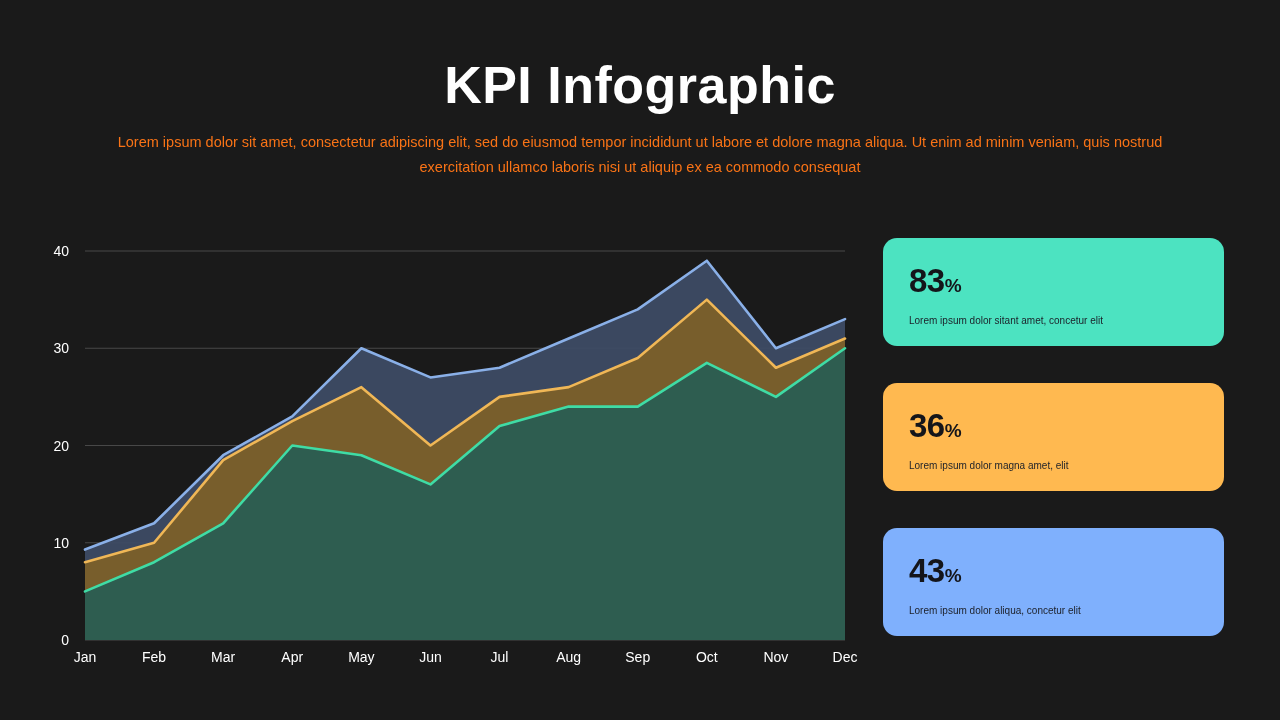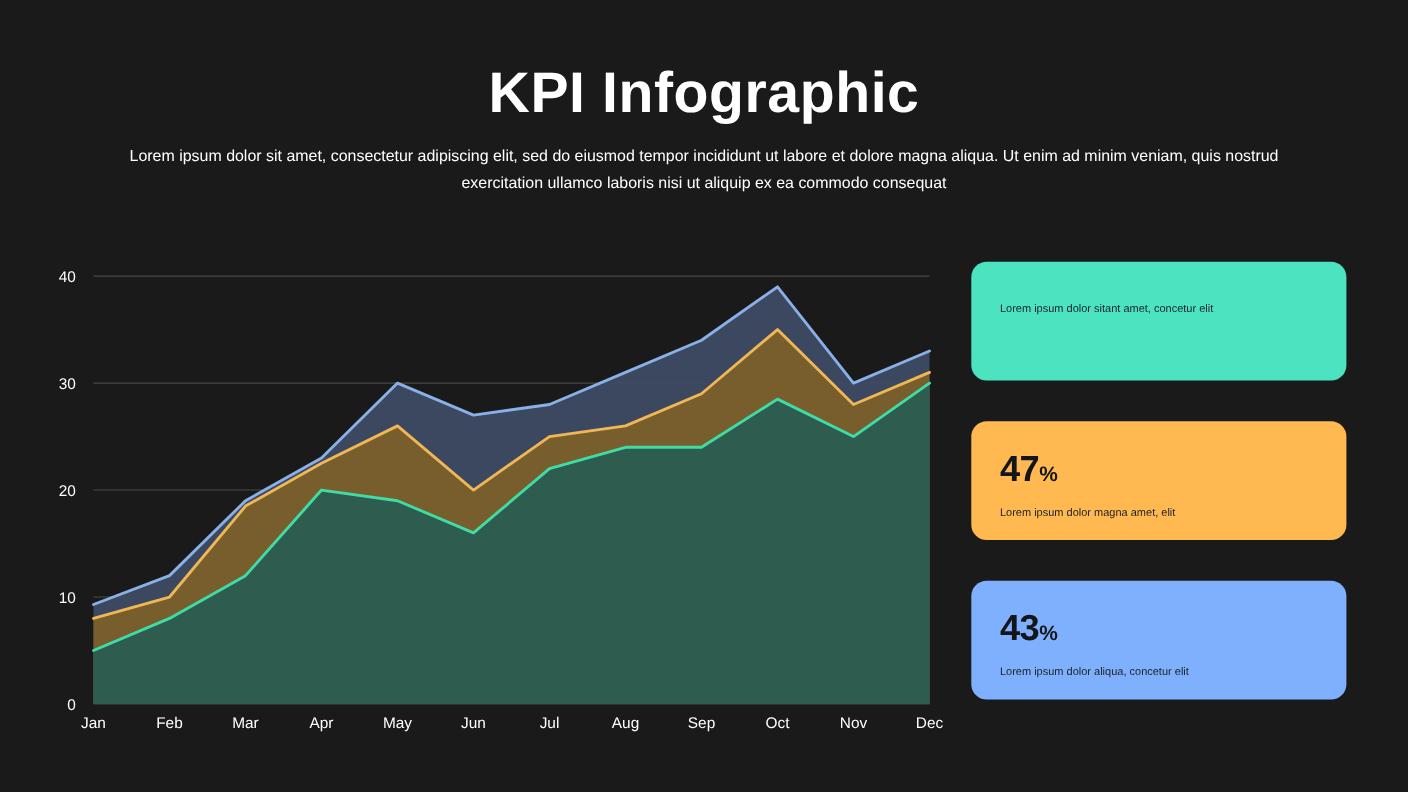--- a/index.html
+++ b/index.html
@@ -12,21 +12,21 @@
   .slide { position: relative; width: 1280px; height: 720px; background: #1a1a1a; text-decoration: underline; }
 
   
   .header { position: absolute; top: 54px; left: 0; width: 1280px; text-align: center; }
   .title {
     font-size: 52px; font-weight: bold; color: #ffffff;
     letter-spacing: 0.5px; line-height: 62px;
   }
   .subtitle {
     margin: 14px auto 0; width: 1060px;
-    font-size: 14.5px; color: #ffffff; line-height: 25px; font-weight: 400;
+    font-size: 14.5px; color: #f97316; line-height: 25px; font-weight: 400;
   }
 
   
   .chart-area { position: absolute; left: 0; top: 225px; width: 880px; height: 450px; }
   .chart-svg { display: block; }
 
   .ytick { font-size: 14px; fill: #ffffff; text-anchor: end; }
   .xtick { font-size: 14px; fill: #ffffff; text-anchor: middle; }
 
   
@@ -81,25 +81,28 @@
         <text x="568.6363636363636" y="437" class="xtick">Aug</text>
         <text x="637.7272727272727" y="437" class="xtick">Sep</text>
         <text x="706.8181818181819" y="437" class="xtick">Oct</text>
         <text x="775.9090909090909" y="437" class="xtick">Nov</text>
         <text x="845" y="437" class="xtick">Dec</text>
       </svg>
   </div>
 
   <div class="cards">
     <div class="card" style="background: rgb(76, 227, 193);">
+      <div class="card-value">
+        <span>83</span><span class="pct">%</span>
+      </div>
       <div class="card-desc">Lorem ipsum dolor sitant amet, concetur elit</div>
     </div>
     <div class="card" style="background: rgb(255, 185, 80);">
       <div class="card-value">
-        <span>47</span><span class="pct">%</span>
+        <span>36</span><span class="pct">%</span>
       </div>
       <div class="card-desc">Lorem ipsum dolor magna amet, elit</div>
     </div>
     <div class="card" style="background: rgb(127, 176, 253);">
       <div class="card-value">
         <span>43</span><span class="pct">%</span>
       </div>
       <div class="card-desc">Lorem ipsum dolor aliqua, concetur elit</div>
     </div>
   </div>

